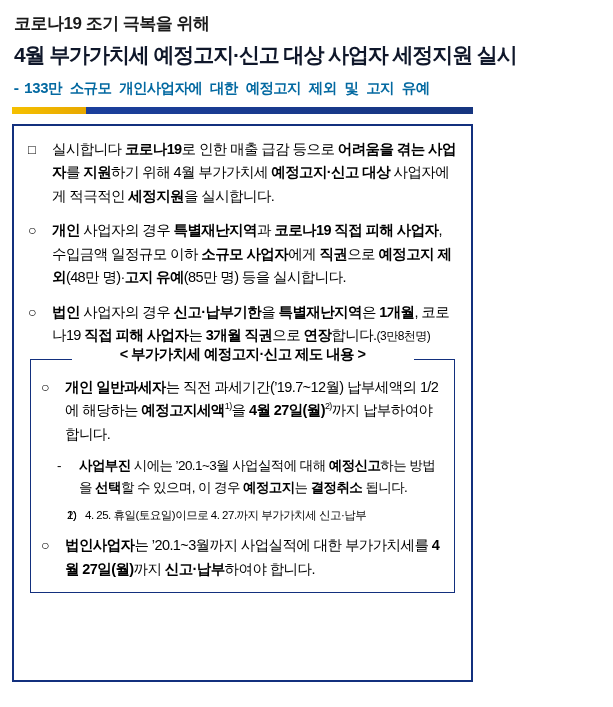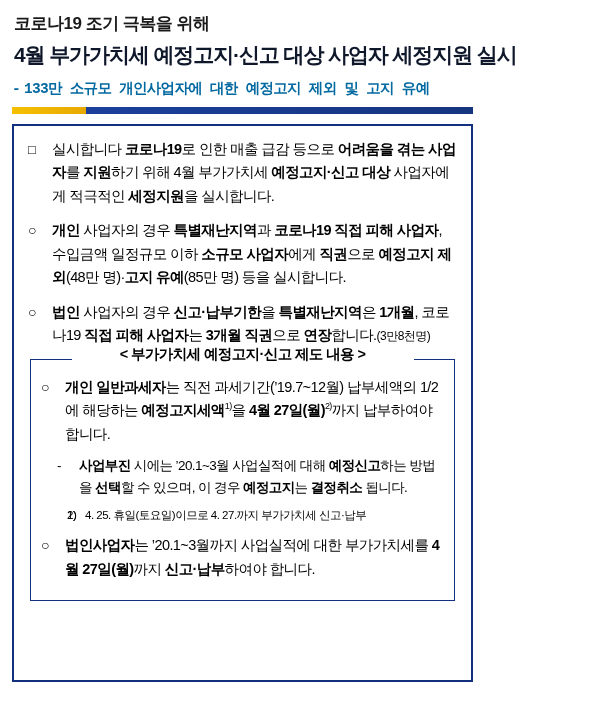--- a/index.html
+++ b/index.html
@@ -88,21 +88,21 @@
   b { font-weight: bold; }
   .small {
     font-size: 12px;
     letter-spacing: -0.5px;
   }
 
   
   .inner {
     border: 1.5px solid #13307e;
     margin: 8px 2px 10px 2px;
-    padding: 11px 10px 10px 10px;
+    padding: 11px 10px 2px 10px;
   }
   .inner-title {
     text-align: center;
     font-size: 14.5px;
     font-weight: bold;
     letter-spacing: -0.6px;
     margin: -26px auto 12px auto;
     background: #ffffff;
     display: block;
     width: 330px;

